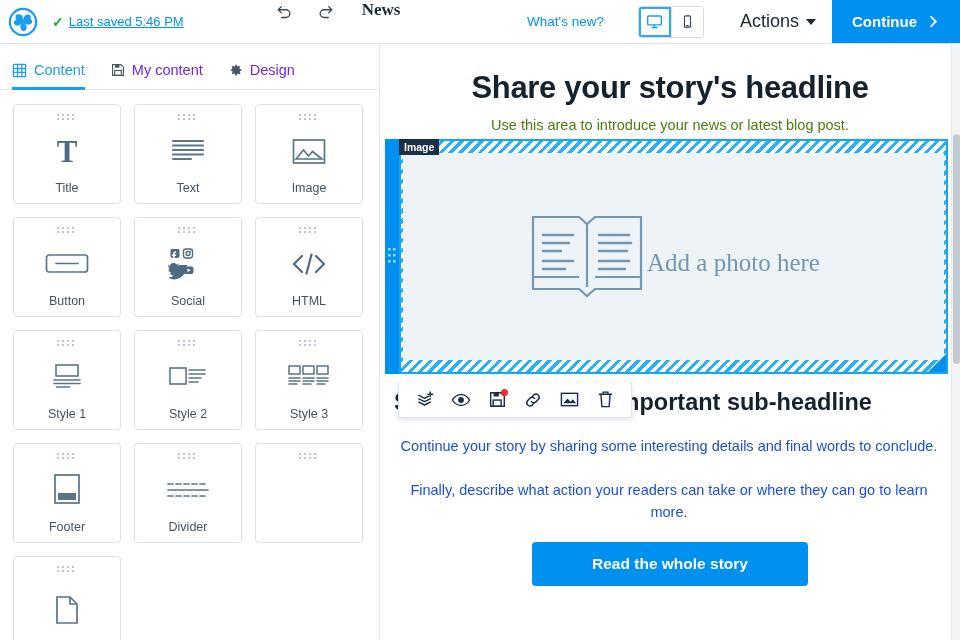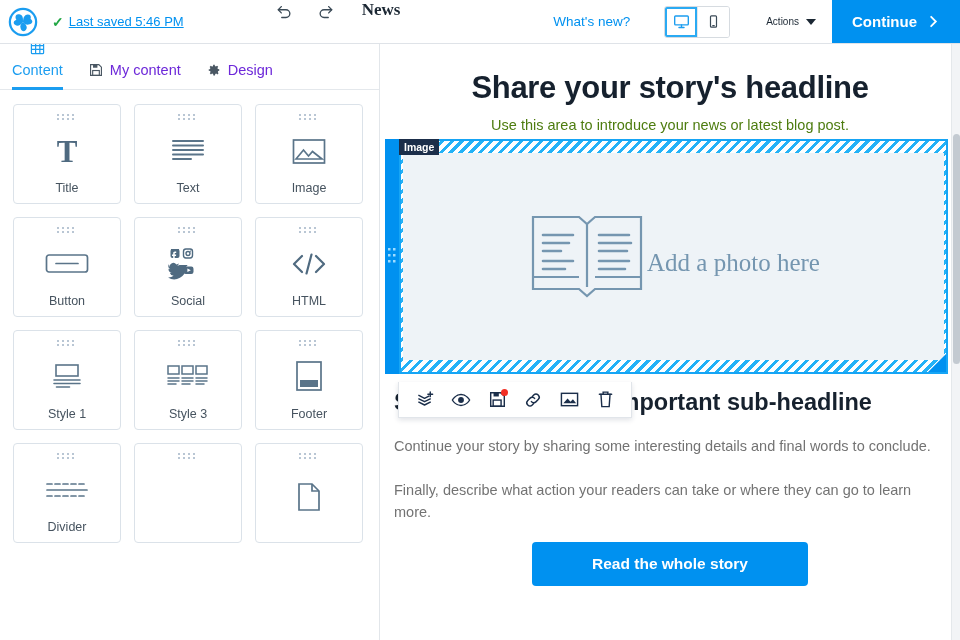--- a/index.html
+++ b/index.html
@@ -47,21 +47,21 @@
   .whats-new { color: #0091f0; font-size: 13.5px; cursor: pointer; white-space: nowrap; }
   .device-toggle { display: flex; border: 1px solid #d6dbe0; border-radius: 3px; overflow: hidden; }
   .device-btn {
     width: 32px; height: 30px; display: flex; align-items: center; justify-content: center;
     cursor: pointer; background: #fff; color: #3b4a57;
   }
   .device-btn.active { border: 2px solid #2aaaf3; color: #1b9df0; }
   .device-btn.plain { border-left: 1px solid #e3e7eb; }
   .actions-btn {
     display: flex; align-items: center; gap: 7px; cursor: pointer;
-    font-size: 10px; color: #1b2733; padding: 0 2px; white-space: nowrap;
+    font-size: 18px; color: #1b2733; padding: 0 2px; white-space: nowrap;
   }
   .caret { width: 0; height: 0; border-left: 5px solid transparent; border-right: 5px solid transparent; border-top: 6px solid #1b2733; }
   .continue-btn {
     background: #0091f0; color: #fff; display: flex; align-items: center; gap: 10px;
     padding: 0 20px; font-size: 15px; font-weight: 600; cursor: pointer;
     white-space: nowrap;
   }
 
   
   .body-wrap { display: flex; height: 596px; width: 960px; }
@@ -78,21 +78,21 @@
     padding: 0 12px; height: 46px;
     border-bottom: 1px solid #e4e8ec;
     flex: none;
   }
   .tab {
     display: flex; align-items: center; gap: 7px;
     font-size: 14.5px; color: #6d28d9; cursor: pointer;
     padding-bottom: 9px; border-bottom: 3px solid transparent;
     position: relative; top: 1px;
   }
-  .tab.active { color: #1b9df0; border-bottom-color: #1b9df0; flex-direction: column; }
+  .tab.active { color: #1b9df0; border-bottom-color: #1b9df0; }
   .tab svg { display: block; }
 
   .tiles {
     display: grid; grid-template-columns: repeat(3, 108px);
     gap: 13px; padding: 14px 12px 0 13px;
     align-content: start;
   }
   .tile {
     width: 108px; height: 100px;
     border: 1px solid #dbe2e9; border-radius: 4px;
@@ -177,21 +177,21 @@
     position: absolute; width: 7px; height: 7px; border-radius: 50%;
     background: #f22f24; top: 2px; right: 7px;
   }
 
   .sub-headline {
     position: absolute; left: 14px; top: 345px; width: 560px;
     font-size: 23.5px; font-weight: 700; color: #16212e;
   }
   .para {
     position: absolute; left: 14px; width: 550px;
-    font-size: 14.5px; color: #737373; line-height: 1.5;
+    font-size: 14.5px; color: #1d4ed8; line-height: 1.5; text-align: center;
   }
   .cta-wrap { position: absolute; left: 0; top: 498px; width: 580px; display: flex; justify-content: center; }
   .cta-btn {
     background: #0091f0; color: #fff; border-radius: 4px;
     padding: 13px 40px; font-size: 15.5px; font-weight: 700; cursor: pointer;
     min-width: 276px; text-align: center;
   }
 
   .vscroll {
     position: absolute; right: 0; top: 0; width: 9px; height: 596px;
@@ -449,20 +449,41 @@
         </svg>
         <div class="tile-icon">
           <svg width="36" height="28" viewBox="0 0 36 28" fill="none" stroke="#5a7489" stroke-width="1.6" stroke-linecap="round">
             <rect x="7" y="2" width="22" height="11"></rect>
             <path d="M5 17h26M5 20.5h26M7.5 24h13"></path>
           </svg>
         </div>
         <div class="tile-label">Style 1</div>
       </div>
 
+      <div class="tile">
+        <svg class="dots" width="22" height="8" viewBox="0 0 22 8">
+          <g fill="#b9c6d4">
+              <rect x="1" y="1" width="2" height="2"></rect>
+              <rect x="6" y="1" width="2" height="2"></rect>
+              <rect x="11" y="1" width="2" height="2"></rect>
+              <rect x="16" y="1" width="2" height="2"></rect>
+              <rect x="1" y="5" width="2" height="2"></rect>
+              <rect x="6" y="5" width="2" height="2"></rect>
+              <rect x="11" y="5" width="2" height="2"></rect>
+              <rect x="16" y="5" width="2" height="2"></rect>
+            </g>
+        </svg>
+        <div class="tile-icon">
+          <svg width="42" height="26" viewBox="0 0 42 26" fill="none" stroke="#5a7489" stroke-width="1.6" stroke-linecap="round">
+            <rect x="3" y="4" width="16" height="16"></rect>
+            <path d="M22 6h16M22 10h16M22 14h12M22 18h9"></path>
+          </svg>
+        </div>
+        <div class="tile-label">Style 2</div>
+      </div>
 
       <div class="tile">
         <svg class="dots" width="22" height="8" viewBox="0 0 22 8">
           <g fill="#b9c6d4">
               <rect x="1" y="1" width="2" height="2"></rect>
               <rect x="6" y="1" width="2" height="2"></rect>
               <rect x="11" y="1" width="2" height="2"></rect>
               <rect x="16" y="1" width="2" height="2"></rect>
               <rect x="1" y="5" width="2" height="2"></rect>
               <rect x="6" y="5" width="2" height="2"></rect>

